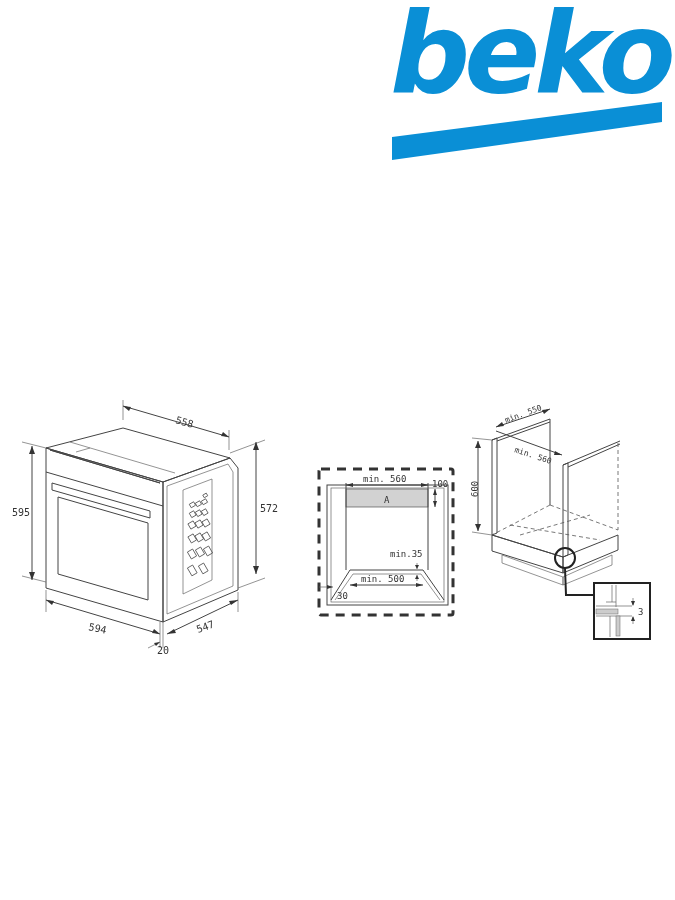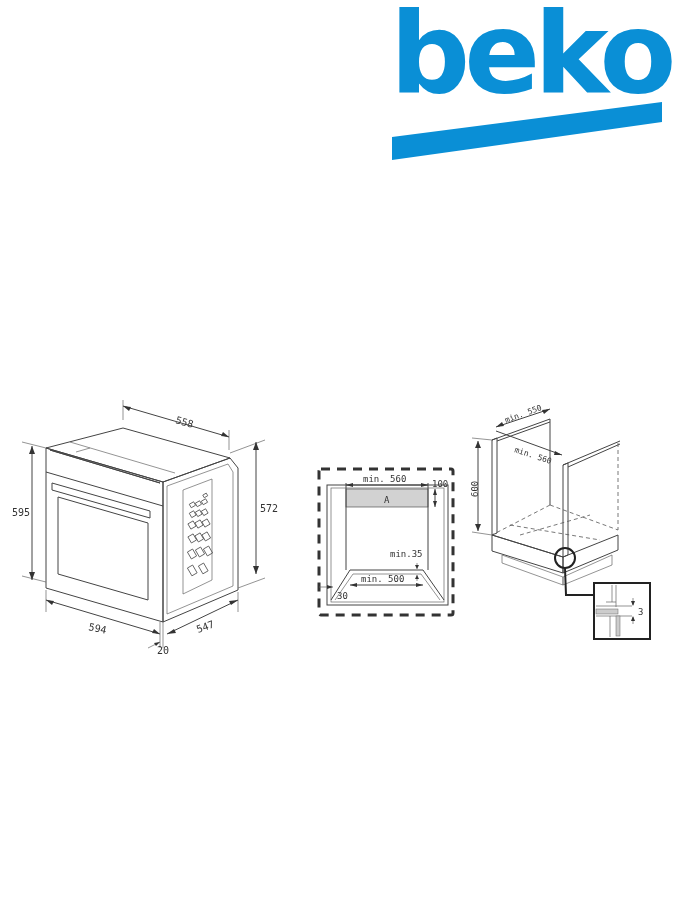--- a/index.html
+++ b/index.html
@@ -1,17 +1,17 @@
 <!DOCTYPE html>
 <html><head>
   <meta charset="utf-8">
   <style>
     html, body { margin: 0; padding: 0; background: #ffffff; }
     body { width: 675px; height: 900px; position: relative; overflow: hidden; font-family: "DejaVu Sans Mono", monospace; }
-    .logo { position: absolute; left: 388px; top: 0; width: 287px; height: 165px; }
+    .logo { position: absolute; left: 388px; top: 0; width: 287px; height: 165px; font-style: italic; }
     .diagram { position: absolute; }
     .d-oven { left: 0; top: 390px; width: 290px; height: 270px; }
     .d-cut { left: 305px; top: 455px; width: 160px; height: 170px; }
     .d-cab { left: 460px; top: 395px; width: 215px; height: 260px; }
     svg text { font-family: "DejaVu Sans Mono", monospace; fill: #333; }
     .ln { stroke: #444; stroke-width: 1; fill: none; }
     .thin { stroke: #666; stroke-width: 0.7; fill: none; }
     .dash { stroke: #555; stroke-width: 0.8; fill: none; stroke-dasharray: 4 3; }
     .bigdash { stroke: #333; stroke-width: 3; fill: none; stroke-dasharray: 9 7; }
   </style>

